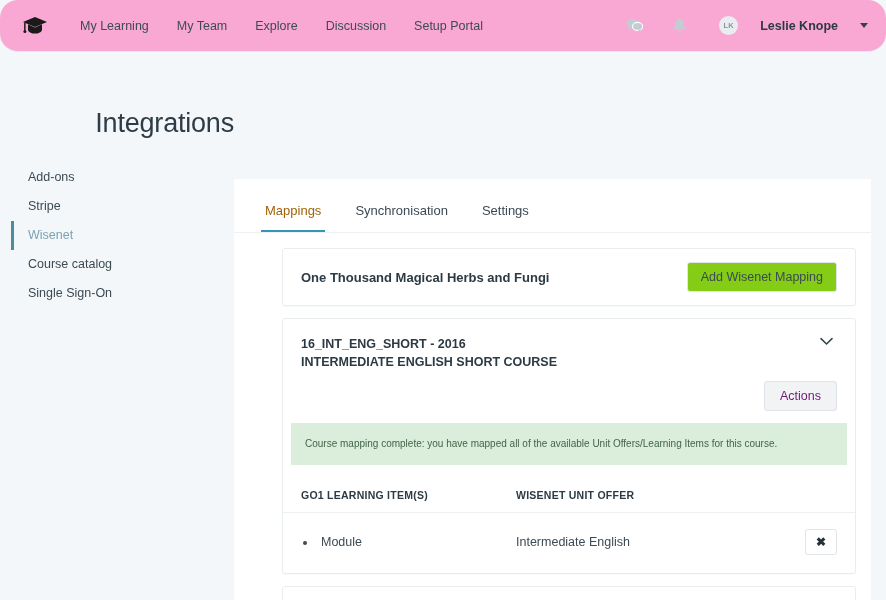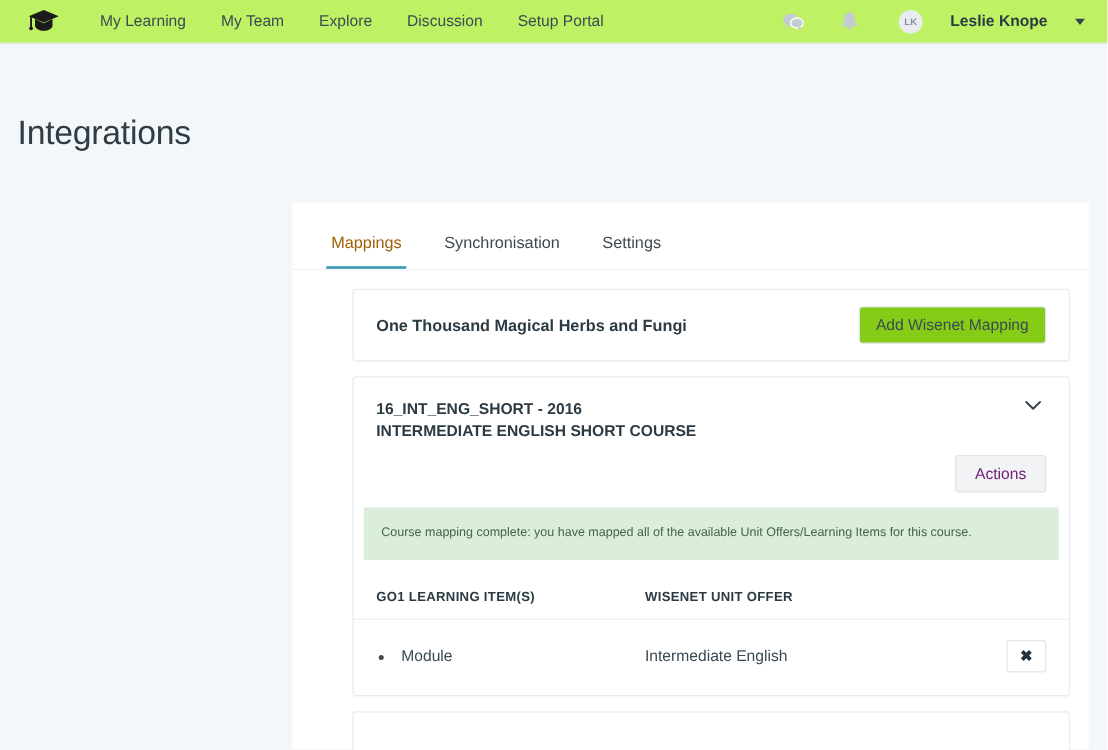--- a/index.html
+++ b/index.html
@@ -13,28 +13,29 @@
   body {
     font-family: "Liberation Sans", sans-serif;
     background: #f4f7f9;
     color: #32434d;
     font-size: 13px;
     -webkit-font-smoothing: antialiased;
   }
 
   
   .topnav {
-    height: 35px;
-    background: #bef264;
+    height: 52px;
+    background: #f9a8d4;
     border-bottom: 1px solid #e6ebef;
     display: flex;
     align-items: center;
     padding: 0 16px 0 18px;
     position: relative;
     z-index: 5;
+    border-radius: 18px;
   }
   .logo-wrap {
     display: flex;
     align-items: center;
     justify-content: center;
     width: 34px;
     height: 34px;
     margin-right: 14px;
   }
   .nav-links {
@@ -112,20 +113,21 @@
     background: #f4f7f9;
     padding-top: 56px;
   }
   .page-title {
     font-size: 27px;
     font-weight: normal;
     color: #2f3c45;
     padding-left: 14px;
     letter-spacing: -.2px;
     margin-bottom: 24px;
+    text-align: right;
   }
   .sidenav { display: flex; flex-direction: column; }
   .sidenav-item {
     font-size: 12.5px;
     color: #3c4a54;
     padding: 7px 14px 7px 14px;
     border-left: 3px solid transparent;
     margin-left: 11px;
     cursor: pointer;
     line-height: 15px;
@@ -352,20 +354,27 @@
     <span class="user-name">Leslie Knope</span>
     <span class="caret-down"></span>
   </div>
 </div>
 
 <div class="page">
 
   <div class="leftcol">
     <h1 class="page-title">Integrations</h1>
 
+    <nav class="sidenav">
+      <div class="sidenav-item">Add-ons</div>
+      <div class="sidenav-item">Stripe</div>
+      <div class="sidenav-item active">Wisenet</div>
+      <div class="sidenav-item">Course catalog</div>
+      <div class="sidenav-item">Single Sign-On</div>
+    </nav>
   </div>
 
   <div class="panel">
 
     <div class="tabs">
       <div class="tab active">Mappings</div>
       <div class="tab">Synchronisation</div>
       <div class="tab">Settings</div>
     </div>
 

